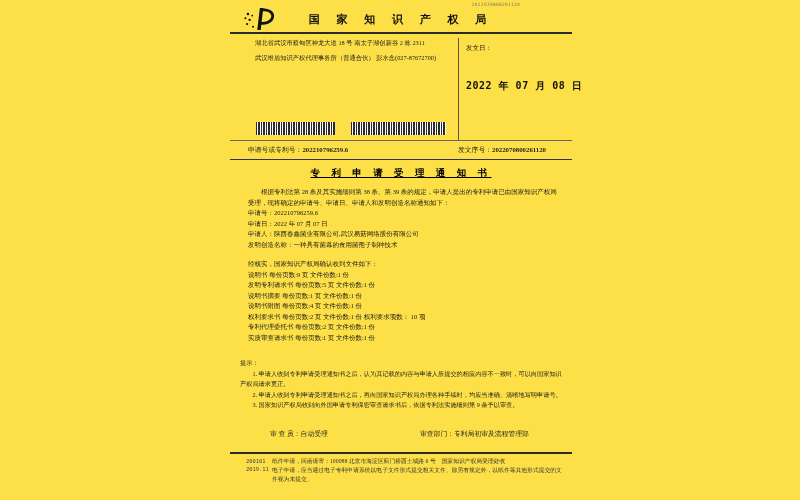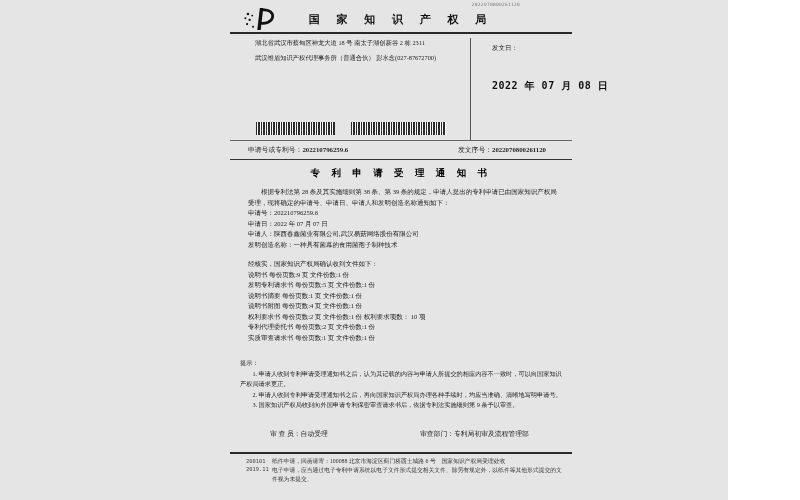--- a/index.html
+++ b/index.html
@@ -1,39 +1,39 @@
 <!DOCTYPE html>
 <html><head>
 <meta charset="utf-8">
 <style>
   * { margin:0; padding:0; box-sizing:border-box; }
   html,body { background:#ffffff; }
   .page {
-    position:relative; width:728px; height:500px; background:#e5e5e5;
+    position:relative; width:800px; height:500px; background:#fde047;
     font-family:"Liberation Serif", serif; color:#1d1d1d; overflow:hidden;
   }
   .doc { position:absolute; left:230px; top:0; width:342px; height:500px; }
 
   
   .doc-header { position:relative; height:34px; border-bottom:2px solid #2a2a2a; }
   .logo { position:absolute; left:12px; top:6px; width:34px; height:26px; }
   .agency-title {
     position:absolute; left:0; right:0; top:12px; text-align:center;
     font-size:11px; font-weight:bold; letter-spacing:7px; color:#111;
   }
   .serial-code {
     position:absolute; top:2px; right:52px; font-size:4.5px; color:#777;
     font-family:"DejaVu Sans Mono", monospace; letter-spacing:0.3px;
   }
 
   
   .upper { position:relative; height:102px; }
   .right-box {
-    position:absolute; top:0; right:0; bottom:0; width:102px;
-    border-left:1px solid #555; padding:6px 4px 0 21px;
+    position:absolute; top:0; right:12px; bottom:0; width:102px;
+    border-left:1px solid #555; padding:6px 4px 0 7px;
   }
   .date-label { font-size:6.5px; color:#222; }
   .date-value {
     margin-top:26px; font-size:10px; font-weight:bold; color:#111;
     font-family:"DejaVu Sans Mono", monospace; letter-spacing:0.5px; white-space:nowrap;
   }
   .postal { margin:10px 0 0 18px; font-size:13px; font-weight:bold; letter-spacing:1px; color:#000; }
   .addr { margin:4px 0 0 25px; font-size:6.3px; color:#222; line-height:1.7; width:200px; }
   .barcode { position:absolute; bottom:5px; height:13px;
     background:repeating-linear-gradient(90deg,#2b2b2b 0 1px, #fff 1px 2px, #2b2b2b 2px 4px, #fff 4px 5px);
@@ -43,21 +43,21 @@
 
   
   .ref-row {
     display:flex; justify-content:space-between; align-items:center;
     border-top:1px solid #666; border-bottom:1.5px solid #333;
     padding:4px 26px 4px 18px; font-size:6.8px;
   }
   .ref-row b { font-weight:bold; }
 
   
-  .notice-title { margin-top:7px; text-align:center; font-size:9.5px; font-weight:bold; letter-spacing:4.5px; color:#000; }
+  .notice-title { margin-top:7px; text-align:center; font-size:9.5px; font-weight:bold; letter-spacing:4.5px; color:#000;text-decoration:underline; }
 
   
   .body { margin-top:7px; padding:0 14px 0 18px; font-size:6.5px; line-height:1.62; color:#1d1d1d; }
   .intro { text-indent:2em; }
   .field-line { white-space:nowrap; }
   .docs { margin-top:9px; }
   .doc-line { white-space:nowrap; }
 
   
   .notes { margin-top:15px; padding:0 10px 0 10px; font-size:6.2px; line-height:1.7; color:#222; }

